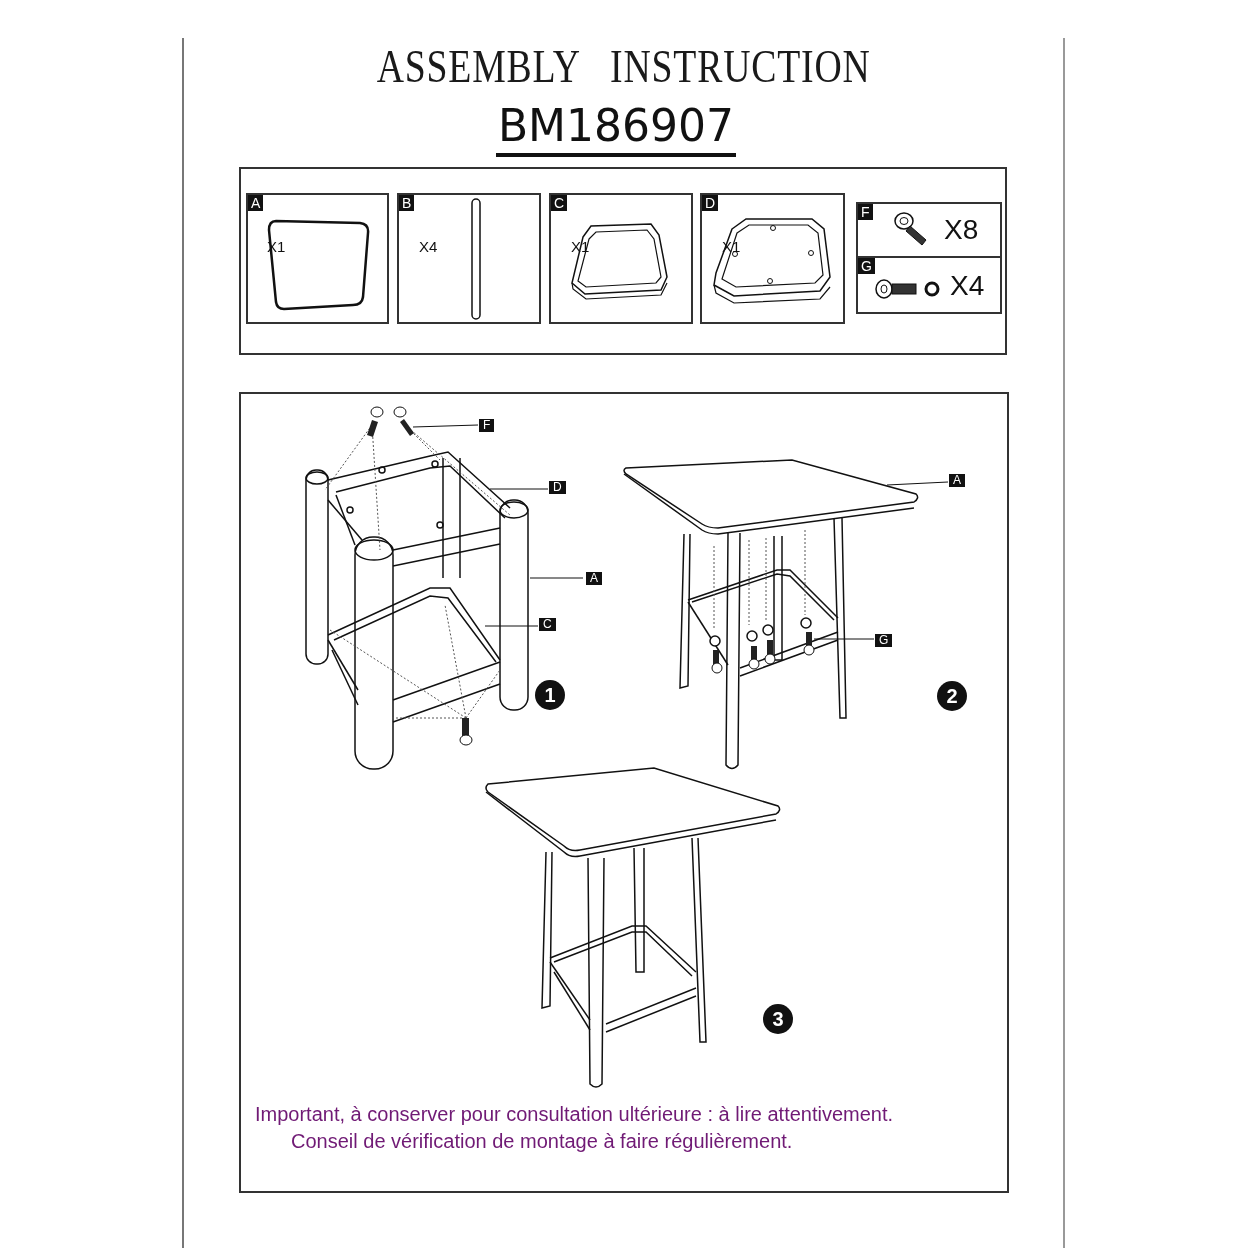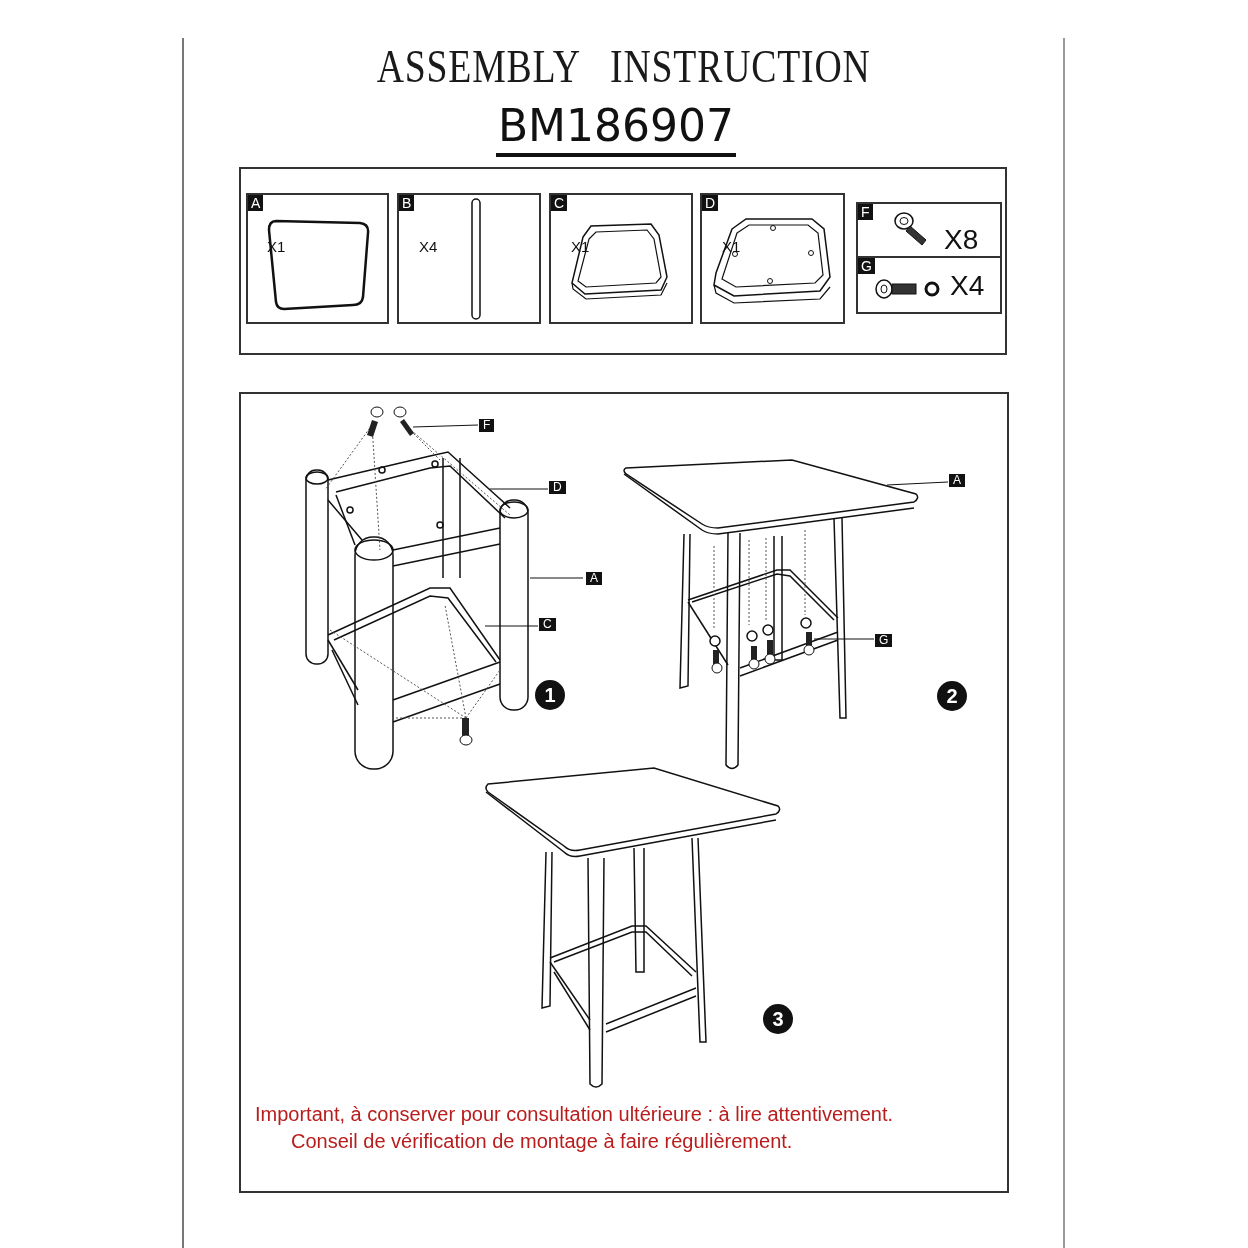--- a/index.html
+++ b/index.html
@@ -11,21 +11,21 @@
   .model { position:absolute; left:0; width:1232px; top:100px; text-align:center; font-family:"DejaVu Sans", sans-serif; font-weight:normal; font-size:44px; letter-spacing:0px; }
   .model-underline { position:absolute; left:496px; top:153px; width:240px; height:4px; background:#111; }
   .parts-box { position:absolute; left:239px; top:167px; width:768px; height:188px; border:2px solid #333; box-sizing:border-box; }
   .part { position:absolute; border:2px solid #333; box-sizing:border-box; background:#fff; }
   .tag { position:absolute; left:0; top:0; background:#111; color:#fff; font-size:14px; line-height:16px; padding:0 3px; }
   .qty { position:absolute; font-size:15px; line-height:16px;margin-top:44px; }
   .fg-qty { position:absolute; font-size:28px; }
   .steps-box { position:absolute; left:239px; top:392px; width:770px; height:801px; border:2px solid #333; box-sizing:border-box; }
   .callout { position:absolute; background:#111; color:#fff; font-size:12px; line-height:13px; padding:0 4px; }
   .step-num { position:absolute; width:30px; height:30px; border-radius:50%; background:#111; color:#fff; font-weight:bold; font-size:20px; text-align:center; line-height:30px; }
-  .note { position:absolute; left:255px; font-size:20px; color:#b91c1c; white-space:nowrap; }
+  .note { position:absolute; left:255px; font-size:20px; color:#701a75; white-space:nowrap; }
   svg { position:absolute; overflow:visible; }
 </style>
 </head>
 <body>
 
 <div class="page-edge edge-left"></div>
 <div class="page-edge edge-right"></div>
 
 <div class="title">ASSEMBLY   INSTRUCTION</div>
 <div class="model">BM186907</div>
@@ -73,21 +73,21 @@
   </svg>
 </div>
 
 <div class="part" style="left:856px;top:202px;width:146px;height:56px;">
   <span class="tag">F</span>
   <svg width="60" height="50" style="left:32px;top:4px">
     <ellipse cx="14" cy="13" rx="9" ry="8" fill="#fff" stroke="#111" stroke-width="1.5"></ellipse>
     <ellipse cx="14" cy="13" rx="4" ry="3.5" fill="none" stroke="#111" stroke-width="1"></ellipse>
     <path d="M20,18 L36,32 L32,37 L16,23 Z" fill="#333" stroke="#111"></path>
   </svg>
-  <span class="fg-qty" style="left:86px;top:20px;">X8</span>
+  <span class="fg-qty" style="left:86px;top:10px;">X8</span>
 </div>
 
 <div class="part" style="left:856px;top:256px;width:146px;height:58px;">
   <span class="tag">G</span>
   <svg width="80" height="30" style="left:16px;top:18px">
     <ellipse cx="10" cy="13" rx="8" ry="9" fill="#fff" stroke="#111" stroke-width="1.5"></ellipse>
     <ellipse cx="10" cy="13" rx="3" ry="4" fill="none" stroke="#111" stroke-width="1"></ellipse>
     <rect x="18" y="8" width="24" height="10" fill="#333" stroke="#111"></rect>
     <circle cx="58" cy="13" r="6" fill="none" stroke="#111" stroke-width="3"></circle>
   </svg>

